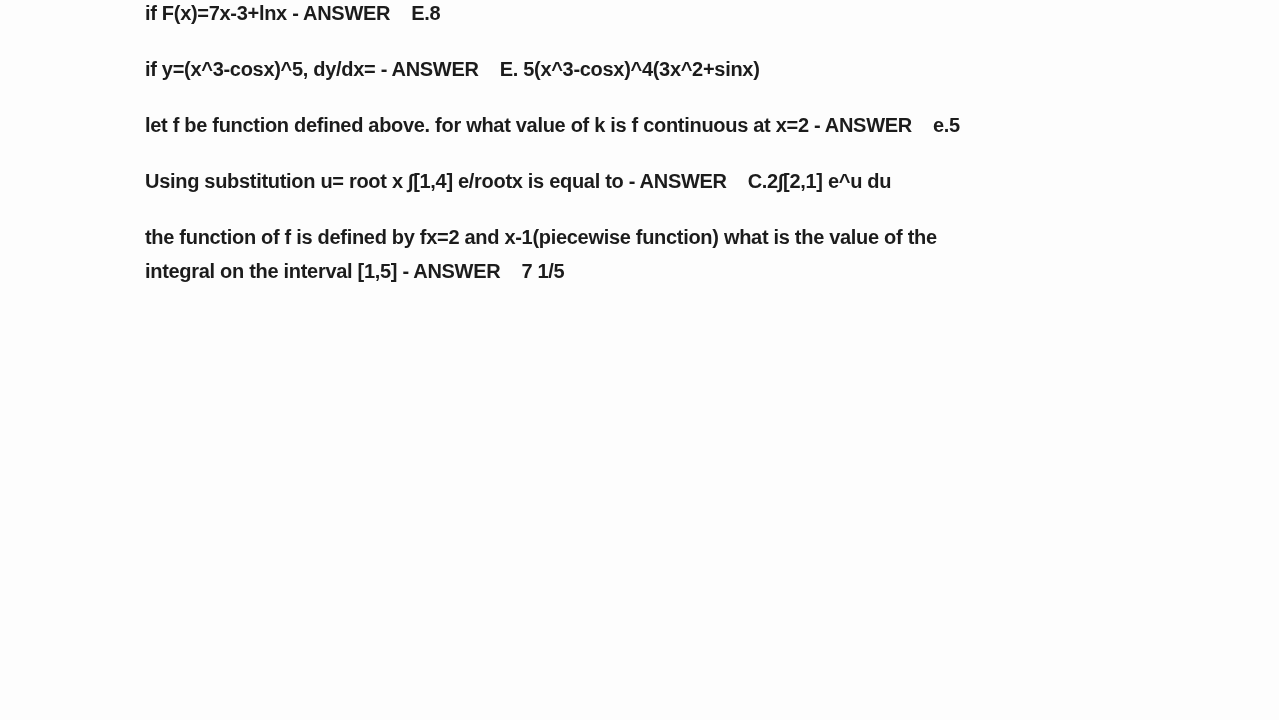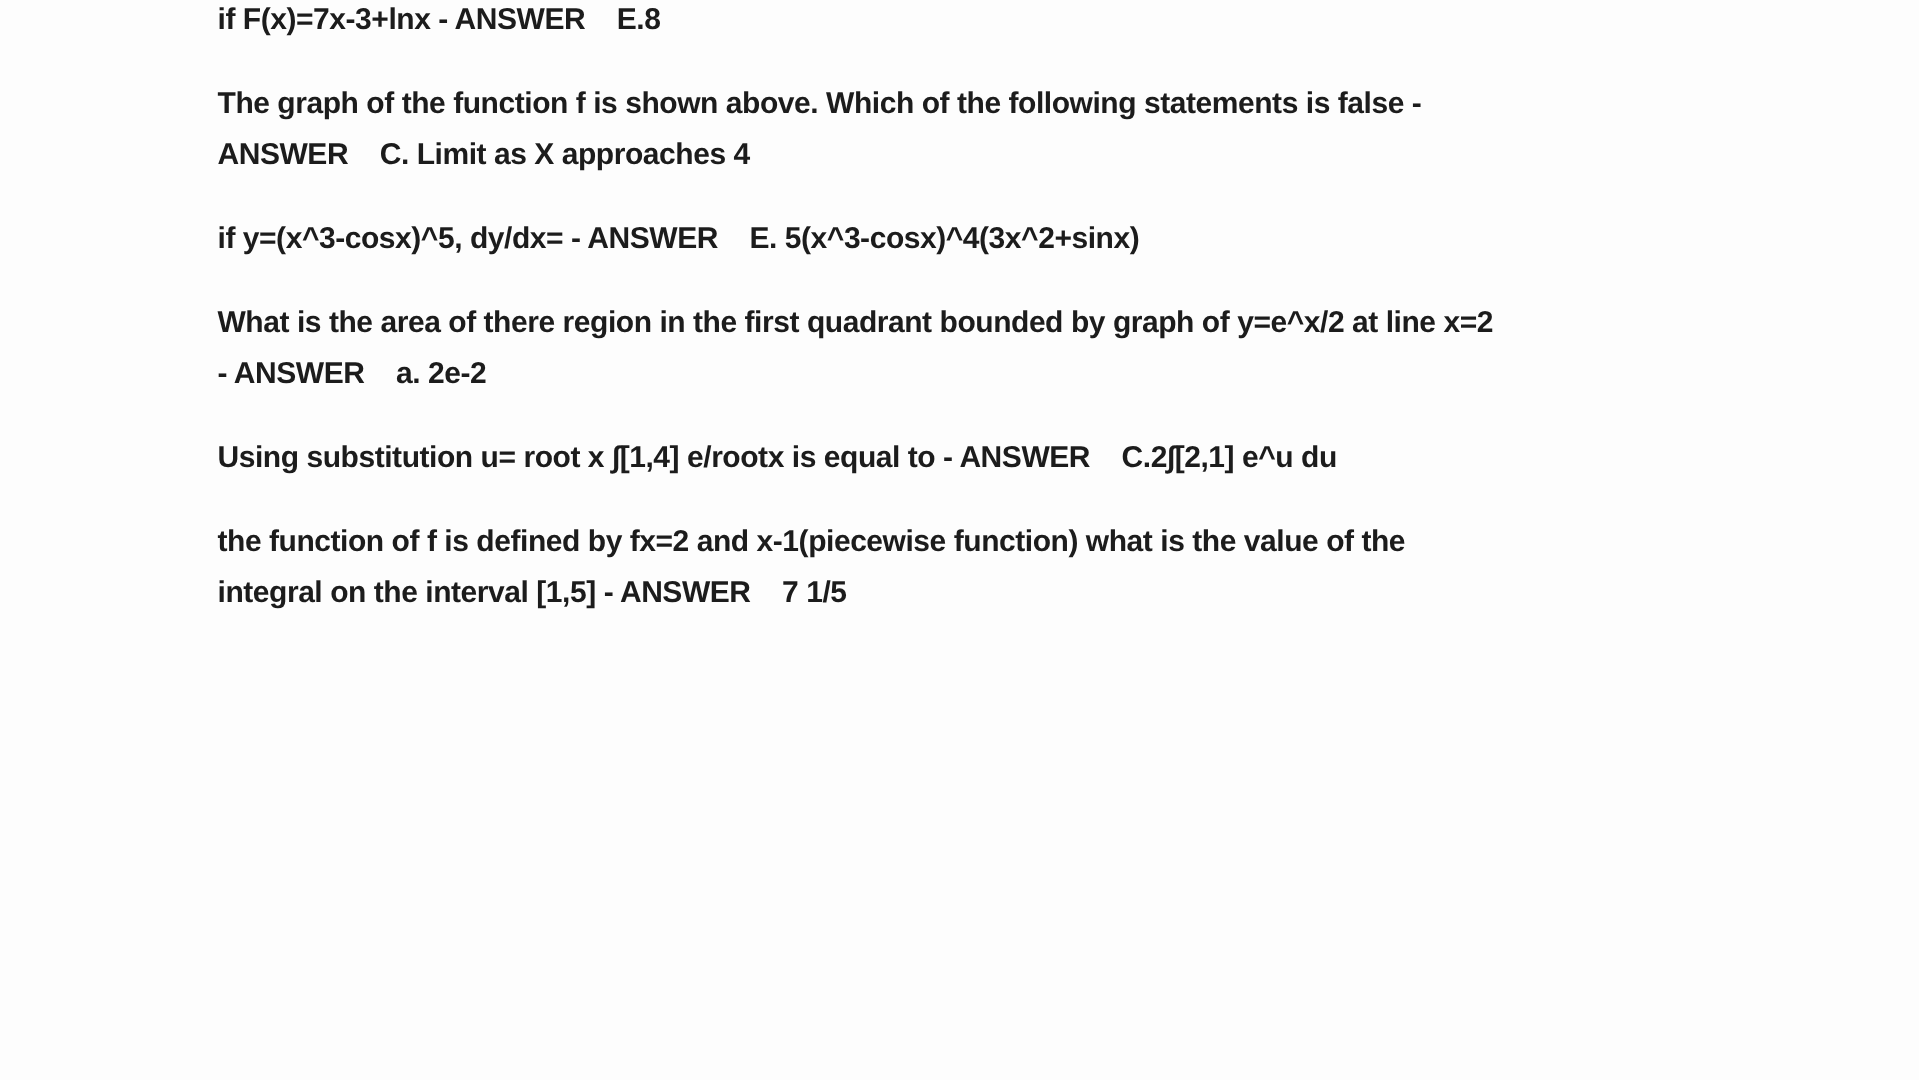--- a/index.html
+++ b/index.html
@@ -36,22 +36,19 @@
     white-space: pre;
     margin: 0 0 22px 0;
   }
 </style>
 </head>
 <body>
 
 <div class="page">
   <div class="doc-text">
     <div class="qa-paragraph">if F(x)=7x-3+lnx - ANSWER    E.8</div>
-    <div class="qa-paragraph">The graph of the function f is shown above. Which of the following statements is false -
-ANSWER    C. Limit as X approaches 4</div>
     <div class="qa-paragraph">if y=(x^3-cosx)^5, dy/dx= - ANSWER    E. 5(x^3-cosx)^4(3x^2+sinx)</div>
-    <div class="qa-paragraph">What is the area of there region in the first quadrant bounded by graph of y=e^x/2 at line x=2
-- ANSWER    a. 2e-2</div>
+    <div class="qa-paragraph">let f be function defined above. for what value of k is f continuous at x=2 - ANSWER    e.5</div>
     <div class="qa-paragraph">Using substitution u= root x ∫[1,4] e/rootx is equal to - ANSWER    C.2∫[2,1] e^u du</div>
     <div class="qa-paragraph">the function of f is defined by fx=2 and x-1(piecewise function) what is the value of the
 integral on the interval [1,5] - ANSWER    7 1/5</div>
   </div>
 </div>
 
 </body></html>

